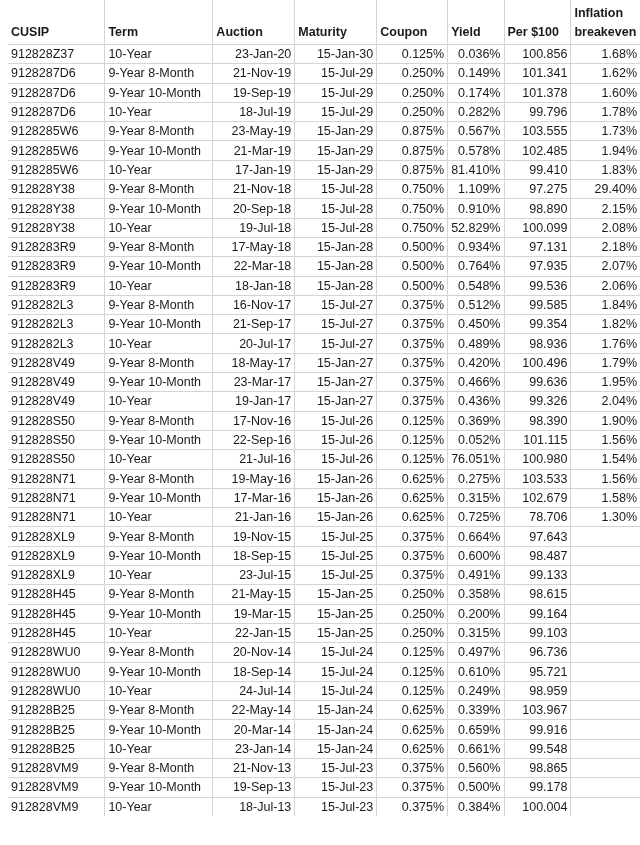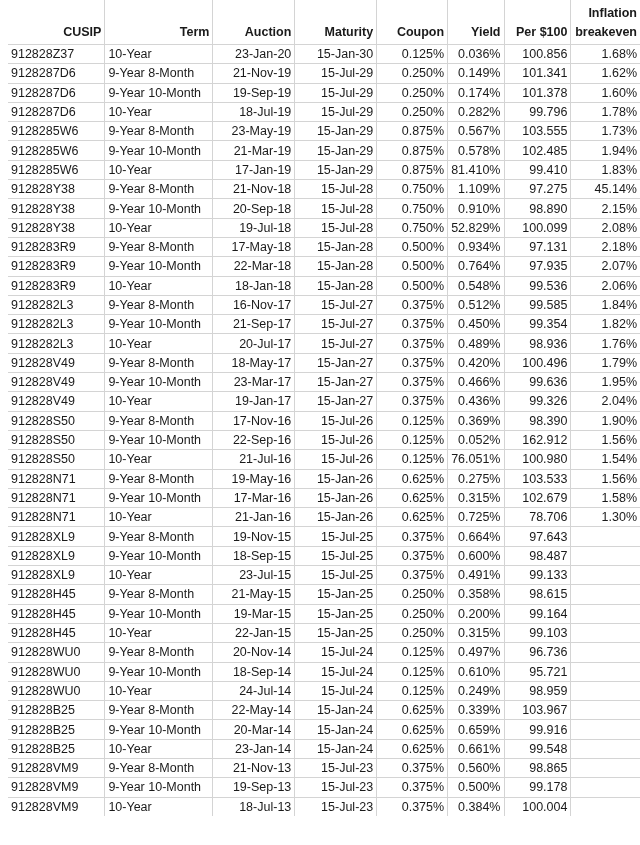--- a/index.html
+++ b/index.html
@@ -1,19 +1,19 @@
 <!DOCTYPE html>
 <html><head>
   <meta charset="utf-8">
   <style>
     html, body { margin: 0; padding: 0; background: #ffffff; }
     body { width: 640px; height: 845px; overflow: hidden; font-family: "Liberation Sans", "DejaVu Sans", sans-serif; color: #1a1a1a; }
     table { border-collapse: collapse; table-layout: fixed; position: absolute; left: 8px; top: 0; }
     th, td { font-size: 12.5px; padding: 0 3px; white-space: nowrap; overflow: visible; }
-    th { height: 42px; vertical-align: bottom; text-align: right; font-weight: bold; padding-bottom: 2px; line-height: 19px; border-right: 1px solid #d4d4d4; }
+    th { height: 42px; vertical-align: bottom; text-align: left; font-weight: bold; padding-bottom: 2px; line-height: 19px; border-right: 1px solid #d4d4d4; }
     th:last-child { border-right: none; }
     td { height: 18.3px; line-height: 18px; border-top: 1px solid #d4d4d4; border-right: 1px solid #d4d4d4; }
     td:last-child { border-right: none; }
     td.num { text-align: right; }
     td.txt { text-align: left; }
     col.c-cusip { width: 97px; }
     col.c-term { width: 108px; }
     col.c-auction { width: 82px; }
     col.c-maturity { width: 82px; }
     col.c-coupon { width: 71px; }
@@ -119,21 +119,21 @@
         <td class="num">1.83%</td>
       </tr>
       <tr>
         <td class="txt">912828Y38</td>
         <td class="txt">9-Year 8-Month</td>
         <td class="num">21-Nov-18</td>
         <td class="num">15-Jul-28</td>
         <td class="num">0.750%</td>
         <td class="num">1.109%</td>
         <td class="num">97.275</td>
-        <td class="num">45.14%</td>
+        <td class="num">29.40%</td>
       </tr>
       <tr>
         <td class="txt">912828Y38</td>
         <td class="txt">9-Year 10-Month</td>
         <td class="num">20-Sep-18</td>
         <td class="num">15-Jul-28</td>
         <td class="num">0.750%</td>
         <td class="num">0.910%</td>
         <td class="num">98.890</td>
         <td class="num">2.15%</td>
@@ -248,21 +248,21 @@
         <td class="num">98.390</td>
         <td class="num">1.90%</td>
       </tr>
       <tr>
         <td class="txt">912828S50</td>
         <td class="txt">9-Year 10-Month</td>
         <td class="num">22-Sep-16</td>
         <td class="num">15-Jul-26</td>
         <td class="num">0.125%</td>
         <td class="num">0.052%</td>
-        <td class="num">162.912</td>
+        <td class="num">101.115</td>
         <td class="num">1.56%</td>
       </tr>
       <tr>
         <td class="txt">912828S50</td>
         <td class="txt">10-Year</td>
         <td class="num">21-Jul-16</td>
         <td class="num">15-Jul-26</td>
         <td class="num">0.125%</td>
         <td class="num">76.051%</td>
         <td class="num">100.980</td>

